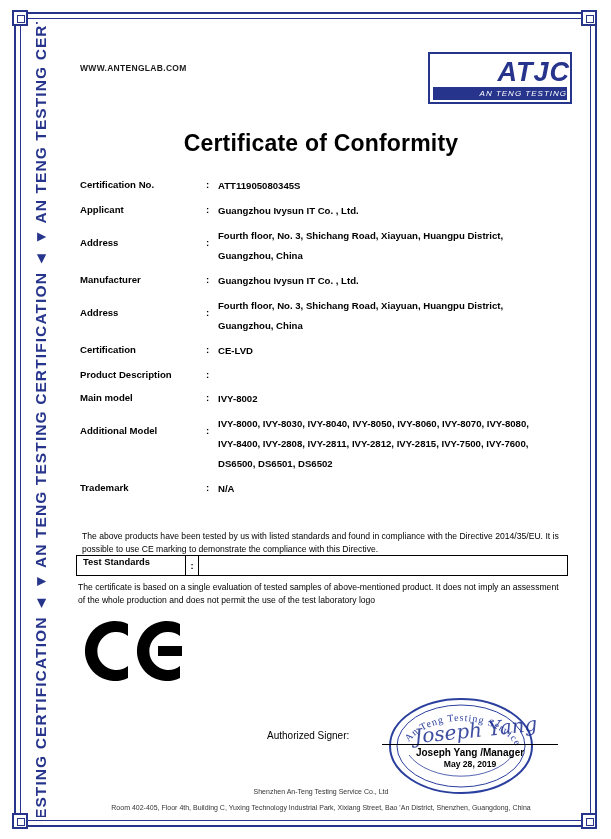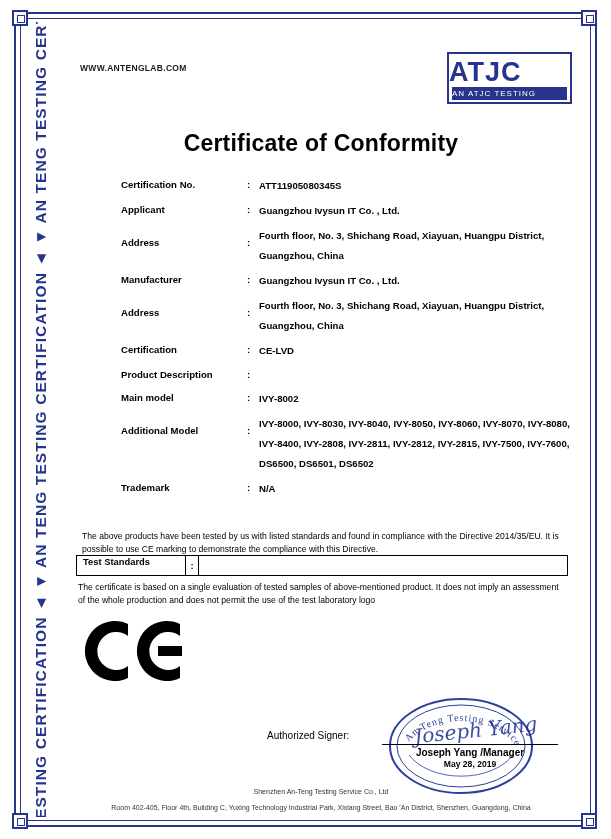--- a/index.html
+++ b/index.html
@@ -97,26 +97,27 @@
     font-weight: bold;
     color: #1a1a1a;
     letter-spacing: 0.3px;
   }
 
   
   .logo {
     position: absolute;
     right: 8px;
     top: 22px;
-    width: 125px;
+    width: 144px;
     height: 52px;
     border: 2px solid #26348c;
     box-sizing: border-box;
     background: #ffffff;
-    text-align: left;
+    text-align: right;
+    font-style: italic;
   }
   .logo-main {
     font-size: 27px;
     font-weight: bold;
     color: #26348c;
     letter-spacing: 1px;
     line-height: 30px;
     margin-top: 3px;
     font-family: "Liberation Sans", sans-serif;
   }
@@ -145,21 +146,20 @@
   .fields {
     position: absolute;
     left: 18px;
     top: 148px;
     width: 490px;
   }
   .row {
     display: flex;
     align-items: flex-start;
     margin-bottom: 9px;
-    margin-left: 41px;
   }
   .f-label {
     width: 126px;
     font-size: 9.6px;
     font-weight: bold;
     color: #000;
     line-height: 14px;
     flex: 0 0 126px;
   }
   .f-colon {
@@ -346,21 +346,21 @@
   <div class="side-band">
     <div class="side-band-text">AN TENG TESTING CERTIFICATION ◄ ▼ AN TENG TESTING CERTIFICATION ◄ ▼ AN TENG TESTING CERTIFICATION</div>
   </div>
 
   <div class="content">
 
     <div class="url">WWW.ANTENGLAB.COM</div>
 
     <div class="logo">
       <div class="logo-main">ATJC</div>
-      <div class="logo-sub">AN ATJC TESTING</div>
+      <div class="logo-sub">AN TENG TESTING</div>
     </div>
 
     <div class="doc-title">Certificate of Conformity</div>
 
     <div class="fields">
 
       <div class="row">
         <div class="f-label">Certification No.</div>
         <div class="f-colon">:</div>
         <div class="f-value">

